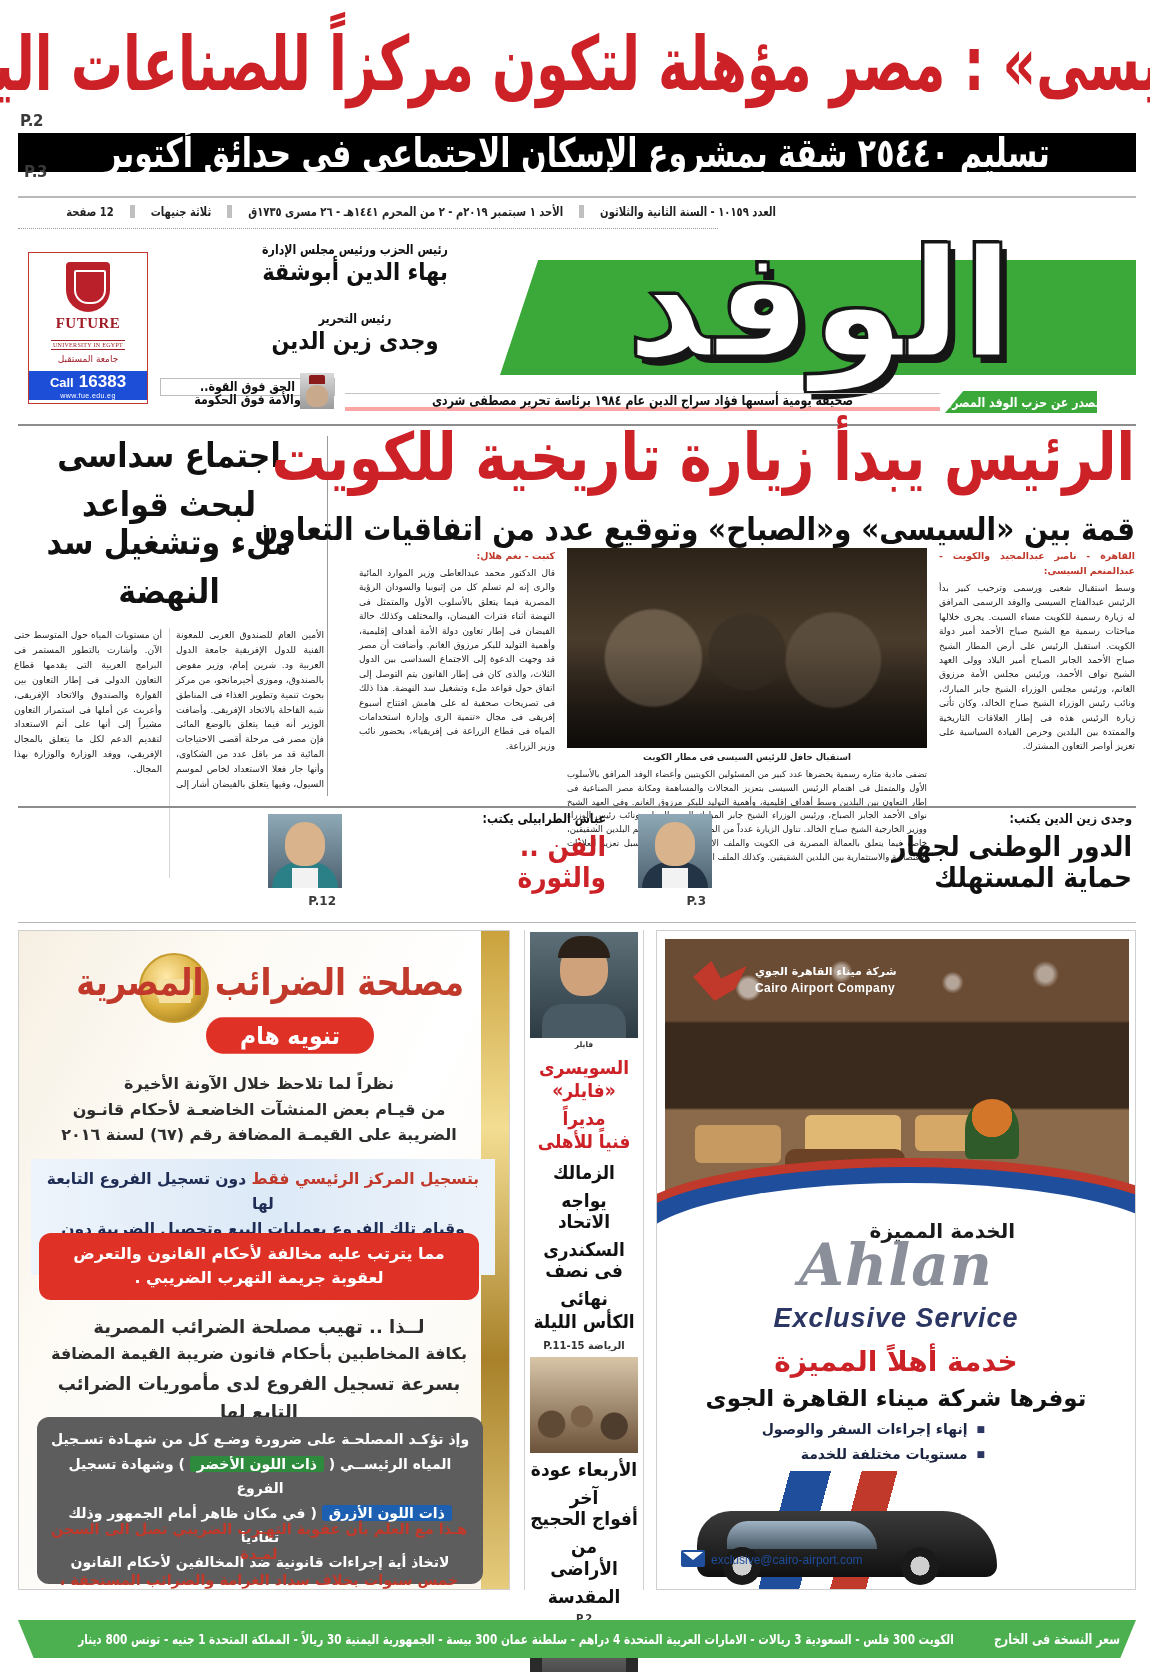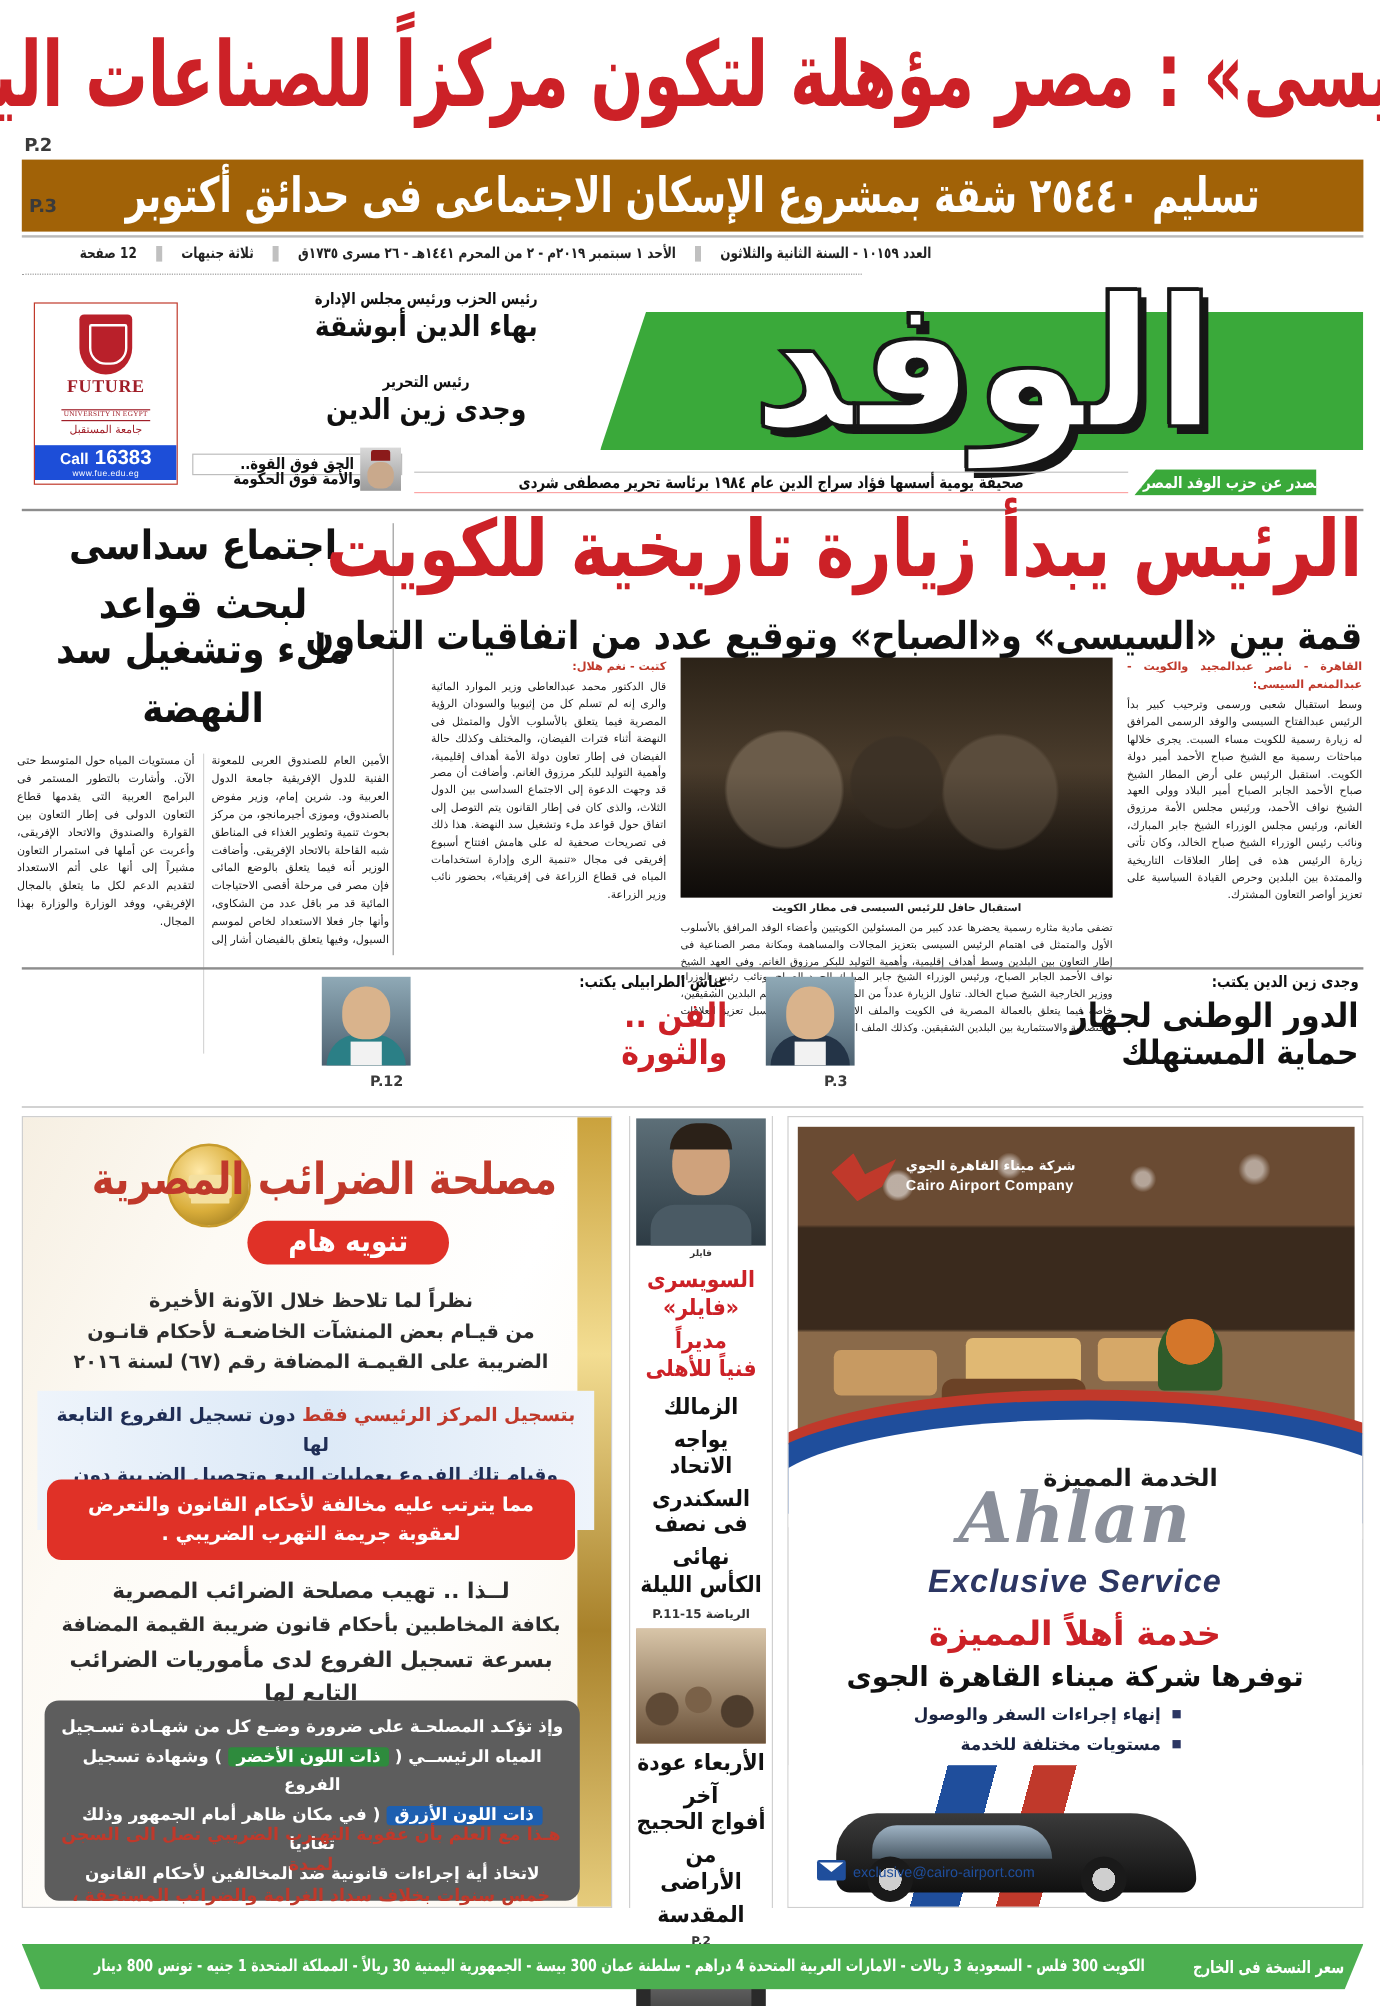--- a/index.html
+++ b/index.html
@@ -23,22 +23,22 @@
   }
   .pg-ref {
     position: absolute; font-size: 15px; font-weight: 700; color: #3a3a3a;
     font-family: "DejaVu Sans", sans-serif; letter-spacing: -0.5px;
   }
   .pg-p2 { left: 20px; top: 112px; }
   .pg-p3 { left: 24px; top: 163px; }
 
   
   .sub-banner {
-    position: absolute; top: 133px; left: 18px; width: 1118px; height: 60px;
-    background: #a16207;
+    position: absolute; top: 133px; left: 18px; width: 1118px; height: 39px;
+    background: #000000;
     display:flex; align-items:center; justify-content:center;
   }
   .sub-banner-text {
     color: #ffffff; font-weight: 900; font-size: 30px; white-space: nowrap;
     transform: scaleY(1.35); transform-origin:center;
   }
 
   
   .info-strip {
     position: absolute; top: 196px; left: 18px; width: 1118px; height: 28px;
@@ -109,21 +109,21 @@
     position:absolute; left: 300px; top: 373px; width: 34px; height: 36px;
     background: linear-gradient(#d9d9d9, #9b9b9b);
   }
   .founder-head:before{ content:""; position:absolute; left:9px; top:2px; width:16px; height:9px;
      background:#8b1a1a; border-radius:2px 2px 0 0;}
   .founder-head:after{ content:""; position:absolute; left:6px; top:12px; width:22px; height:22px;
      background:#c9a98c; border-radius:45% 45% 40% 40%;}
 
   .tagline-bar {
     position:absolute; left:345px; top:393px; width:595px; height:18px;
-    border-top:1px solid #c3c3c3; border-bottom:1px solid #fca5a5;
+    border-top:1px solid #c3c3c3; border-bottom:4px solid #fca5a5;
     display:flex; align-items:center; justify-content:center;
   }
   .tagline-text{ font-size:11px; color:#111; font-weight:600; white-space:nowrap;
                  transform: scaleY(1.25); transform-origin:center;}
   .party-flag {
     position:absolute; left:945px; top:391px; width:152px; height:22px;
     background:#3aa93a; clip-path: polygon(12% 0, 100% 0, 100% 100%, 0 100%);
     display:flex; align-items:center; justify-content:center;
   }
   .party-flag span{ color:#fff; font-size:11px; font-weight:700; white-space:nowrap;

